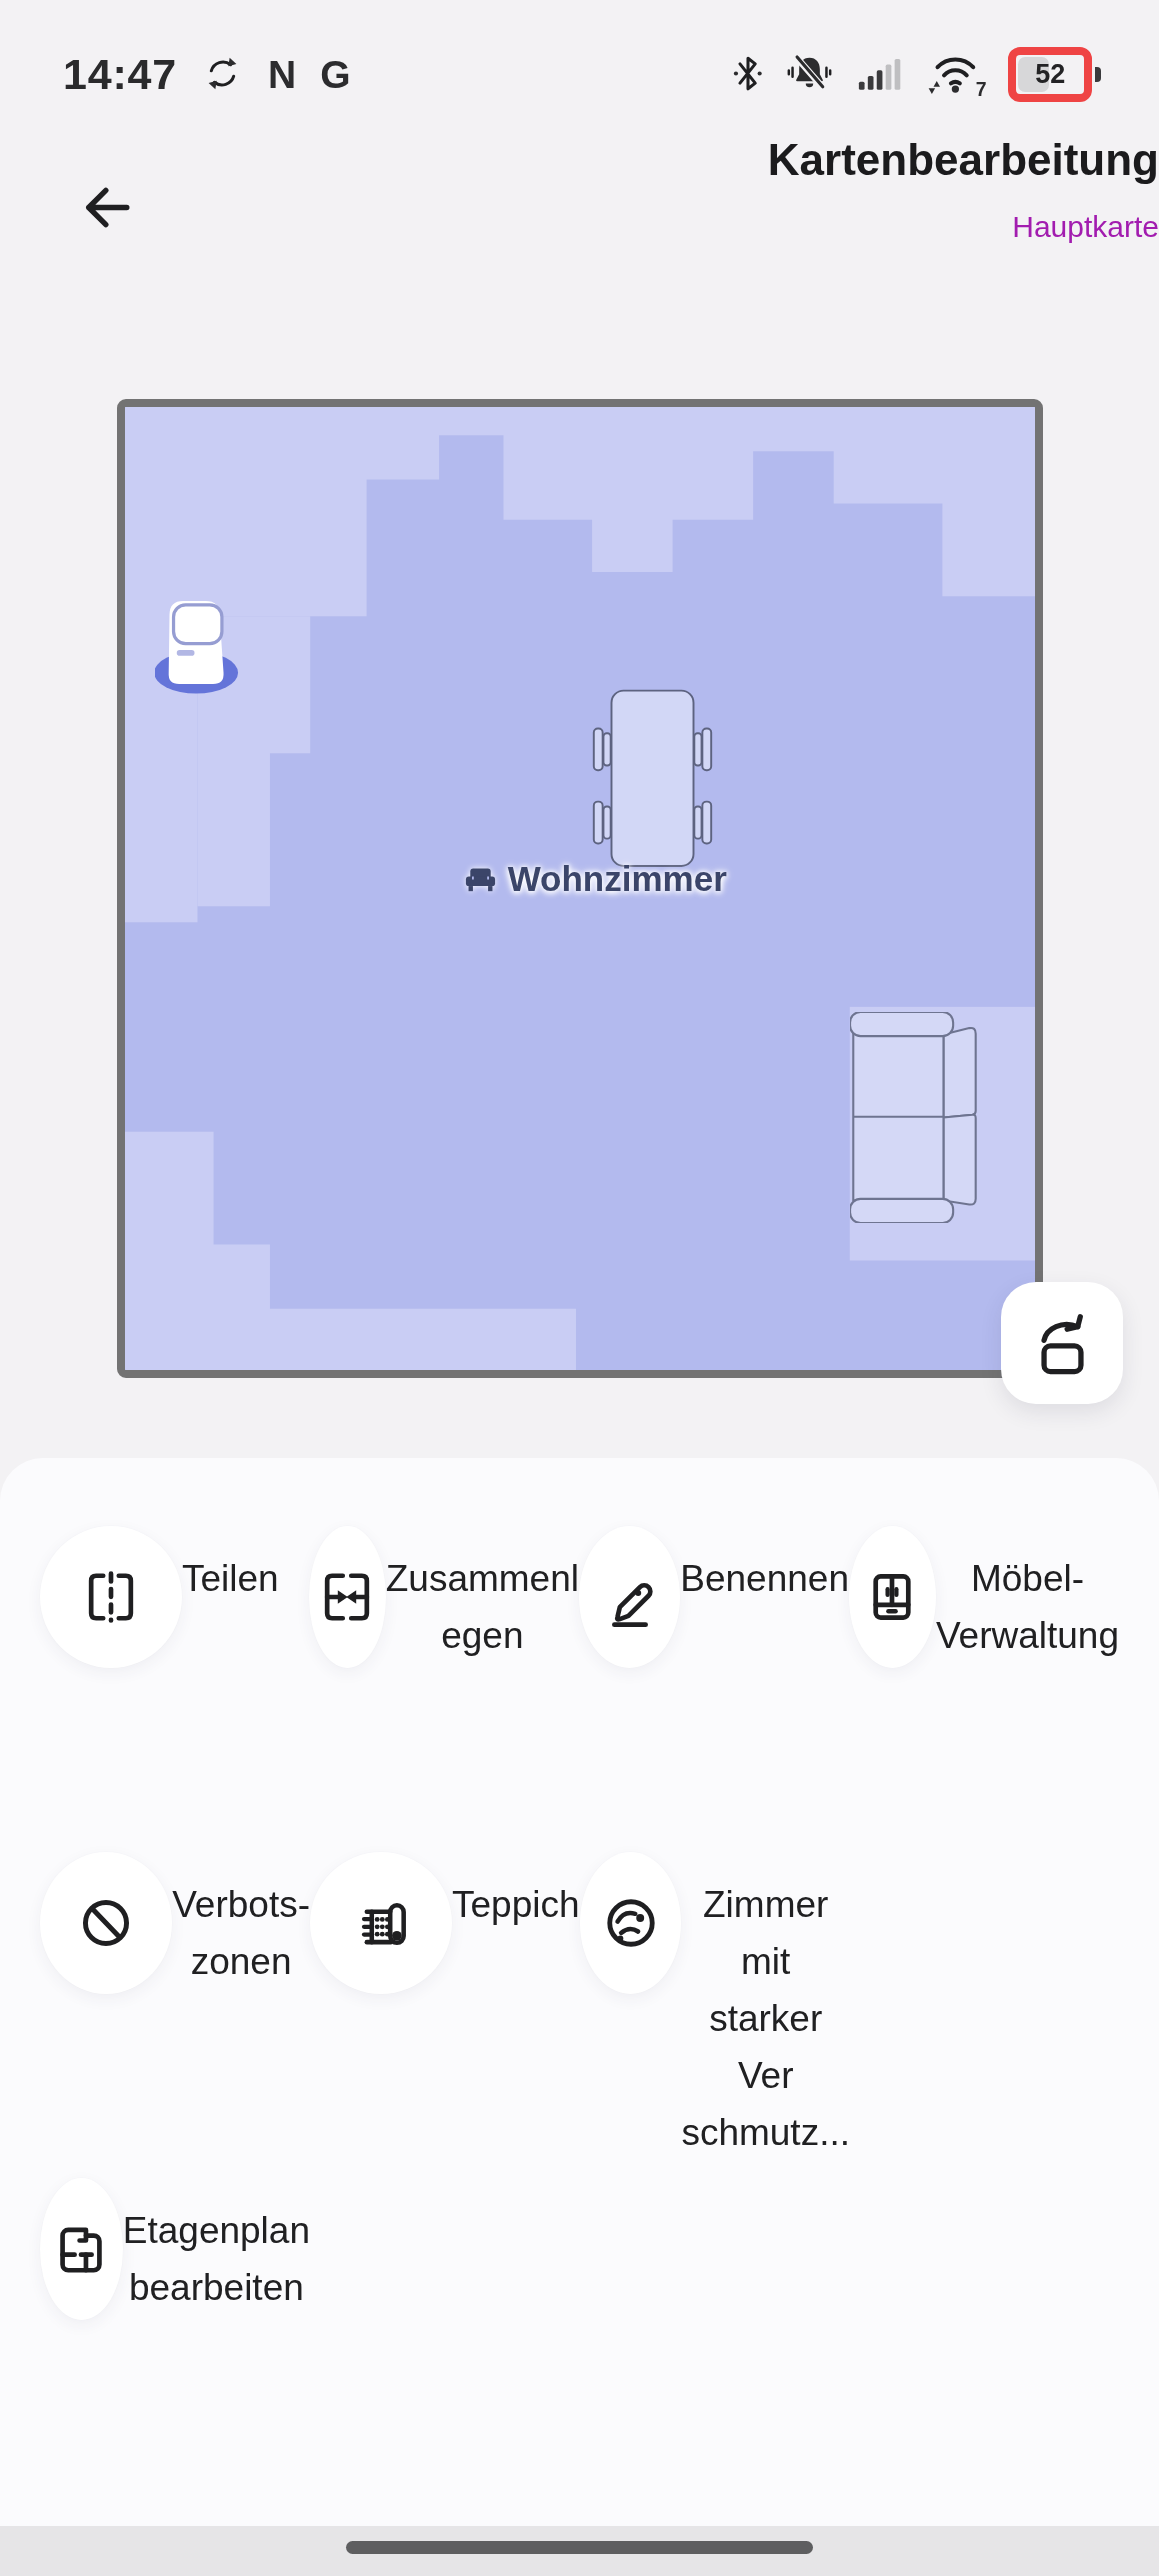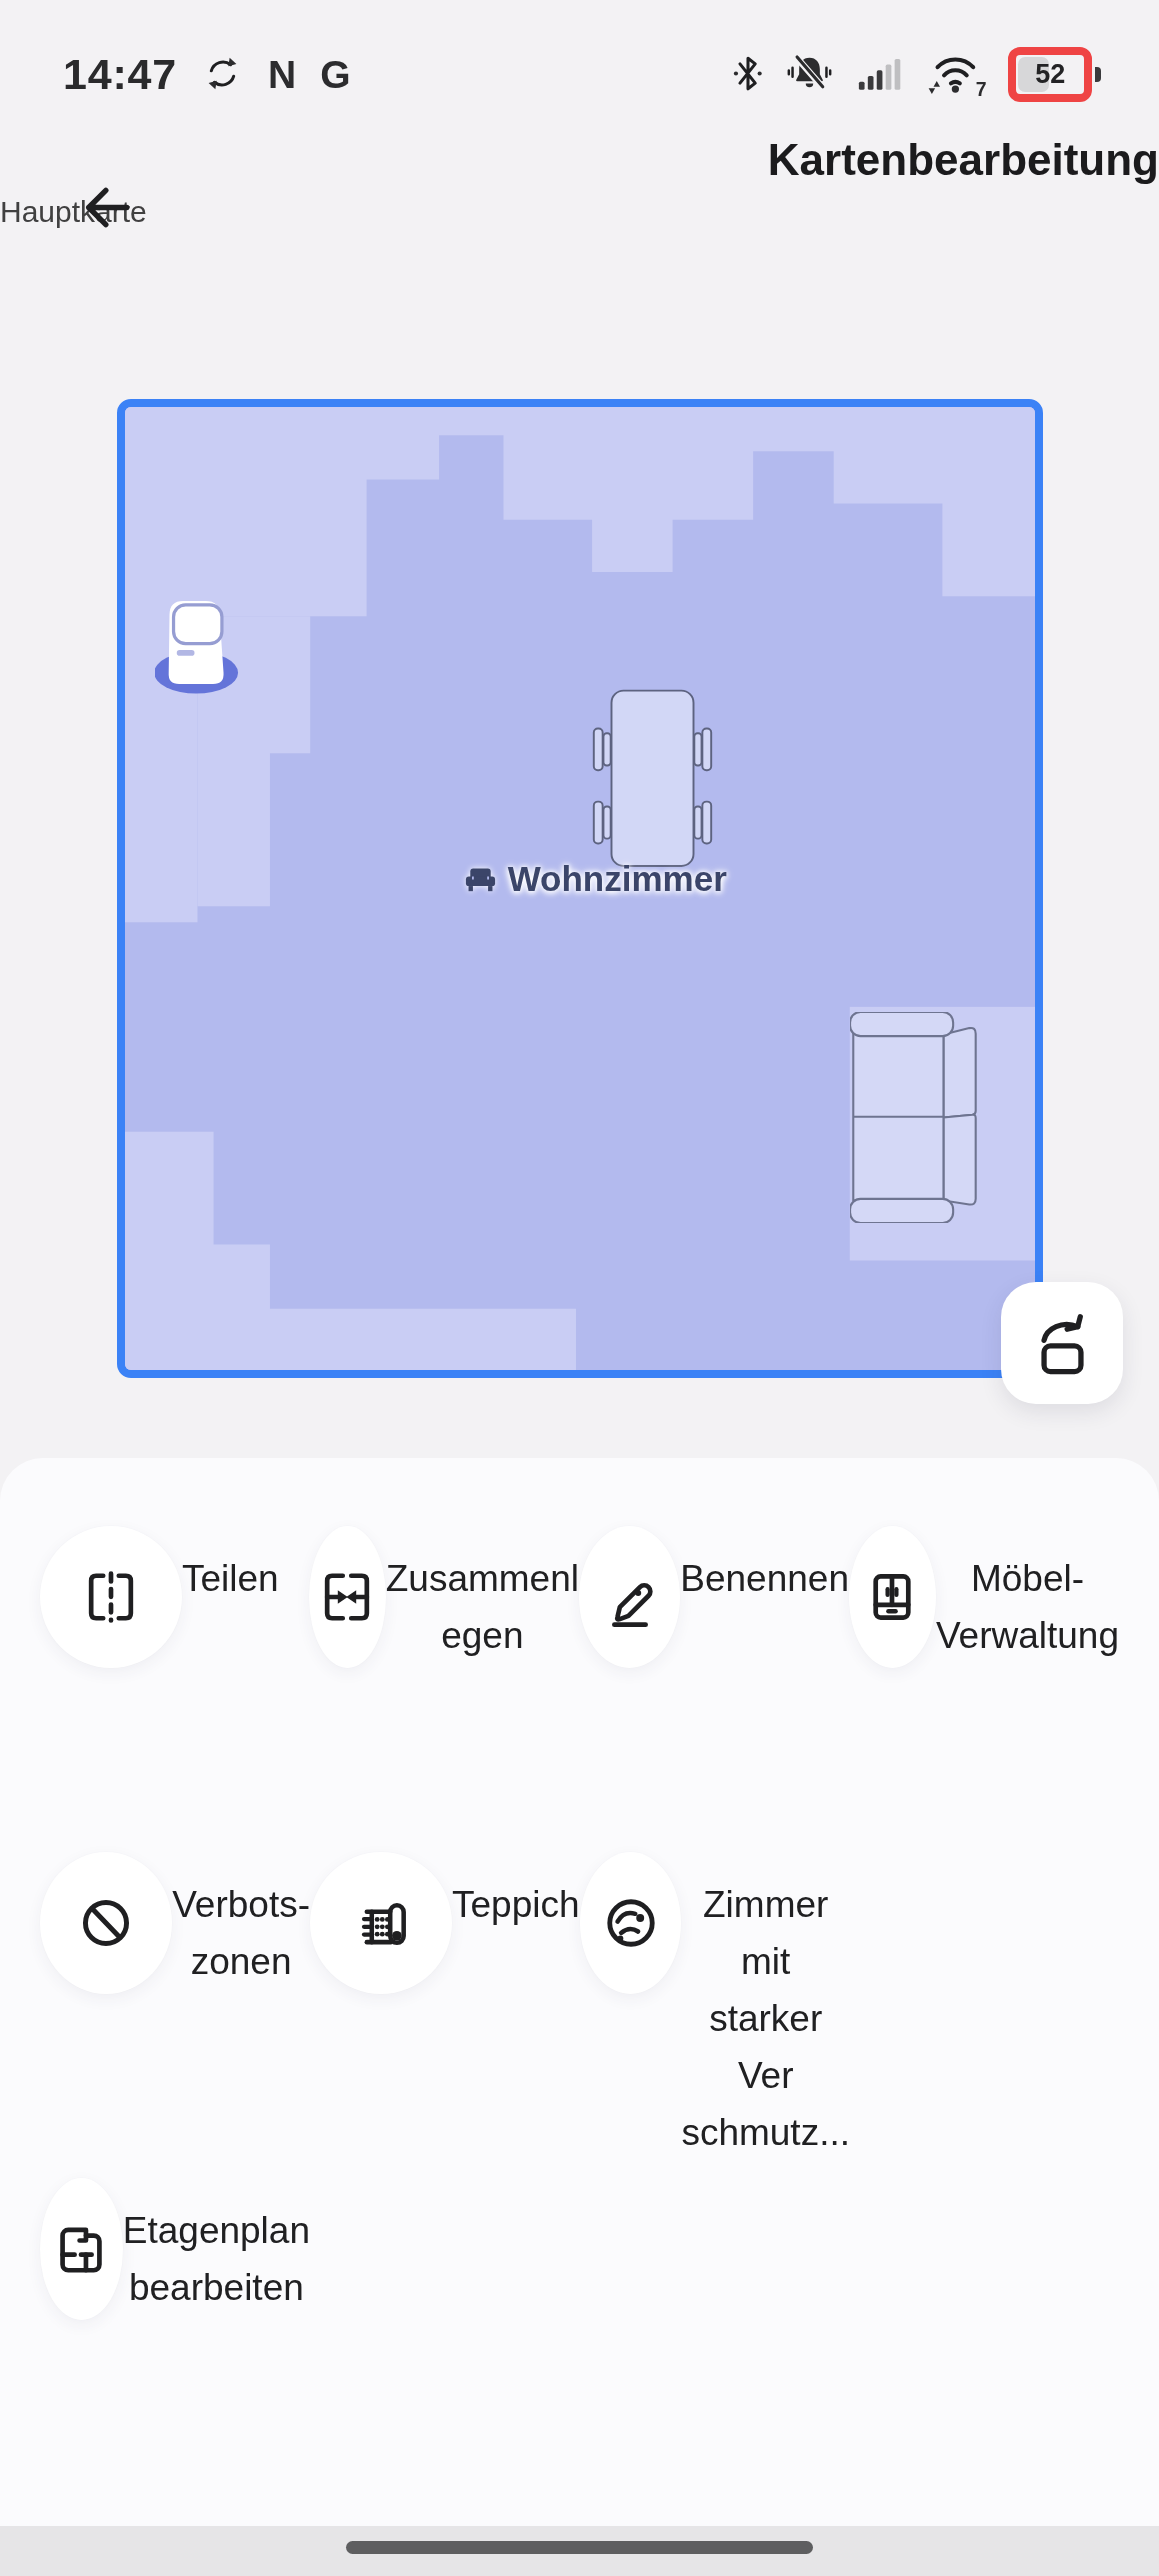--- a/index.html
+++ b/index.html
@@ -17,25 +17,25 @@
   .battery-body{position:relative;width:68px;height:39px;border:8px solid #ef4444;border-radius:12px;
     display:flex;align-items:center;justify-content:center;overflow:hidden;}
   .battery-fill{position:absolute;left:1.6px;top:1.6px;bottom:1.6px;width:46%;background:#d7d7d9;border-radius:7.2px;}
   .battery-num{position:relative;font-size:27px;font-weight:700;color:#232325;}
   .battery-nub{width:5.6px;height:15.3px;background:#3a3a3c;border-radius:0 4px 4px 0;margin-left:3.2px;}
 
   
   .header{position:absolute;top:135px;left:0;width:1159px;}
   .back-btn{position:absolute;left:71px;top:37px;width:71px;height:71px;display:flex;align-items:center;justify-content:center;}
   .title{width:100%;text-align:right;font-size:44px;font-weight:700;color:#1b1b1d;}
-  .subtitle{width:100%;text-align:left;font-size:30px;color:#404040;margin-top:10px;}
+  .subtitle{width:100%;text-align:right;font-size:30px;color:#a21caf;margin-top:25px;}
 
   
   .map{position:absolute;left:117px;top:399px;width:910px;height:963px;
-    border:8px solid #3b82f6;border-radius:14px;background:#b3baee;overflow:hidden;}
+    border:8px solid #737373;border-radius:9px;background:#b3baee;overflow:hidden;}
   .map-texture{position:absolute;left:0;top:0;width:910px;height:963px;}
   .dock{position:absolute;left:30px;top:193px;width:129px;height:105px;}
   .table-group{position:absolute;left:459px;top:274px;width:137px;height:197px;}
   .sofa{position:absolute;left:725px;top:605px;width:133px;height:211px;}
   .room-label{position:absolute;left:338px;top:452px;display:flex;align-items:center;gap:9.7px;
     color:#3b4569;font-size:35px;font-weight:700;
     text-shadow:0 0 4.8px #fff,0 0 8px #fff,0 1.6px 6.4px rgba(255,255,255,.9);}
   .room-label svg{filter:drop-shadow(0 0 3.2px #fff);}
 
   .rotate-btn{position:absolute;left:1001px;top:1282px;width:122px;height:122px;background:#ffffff;

